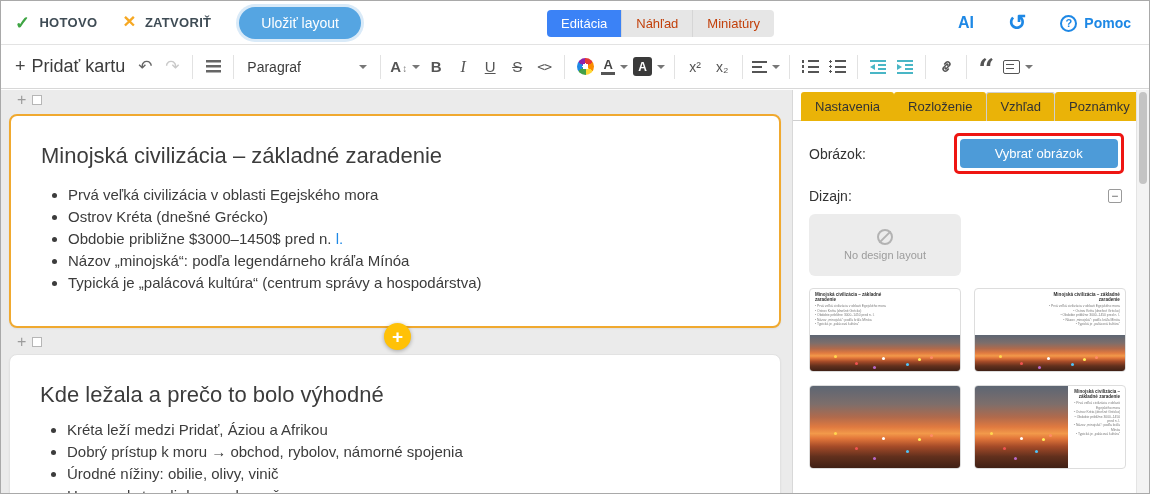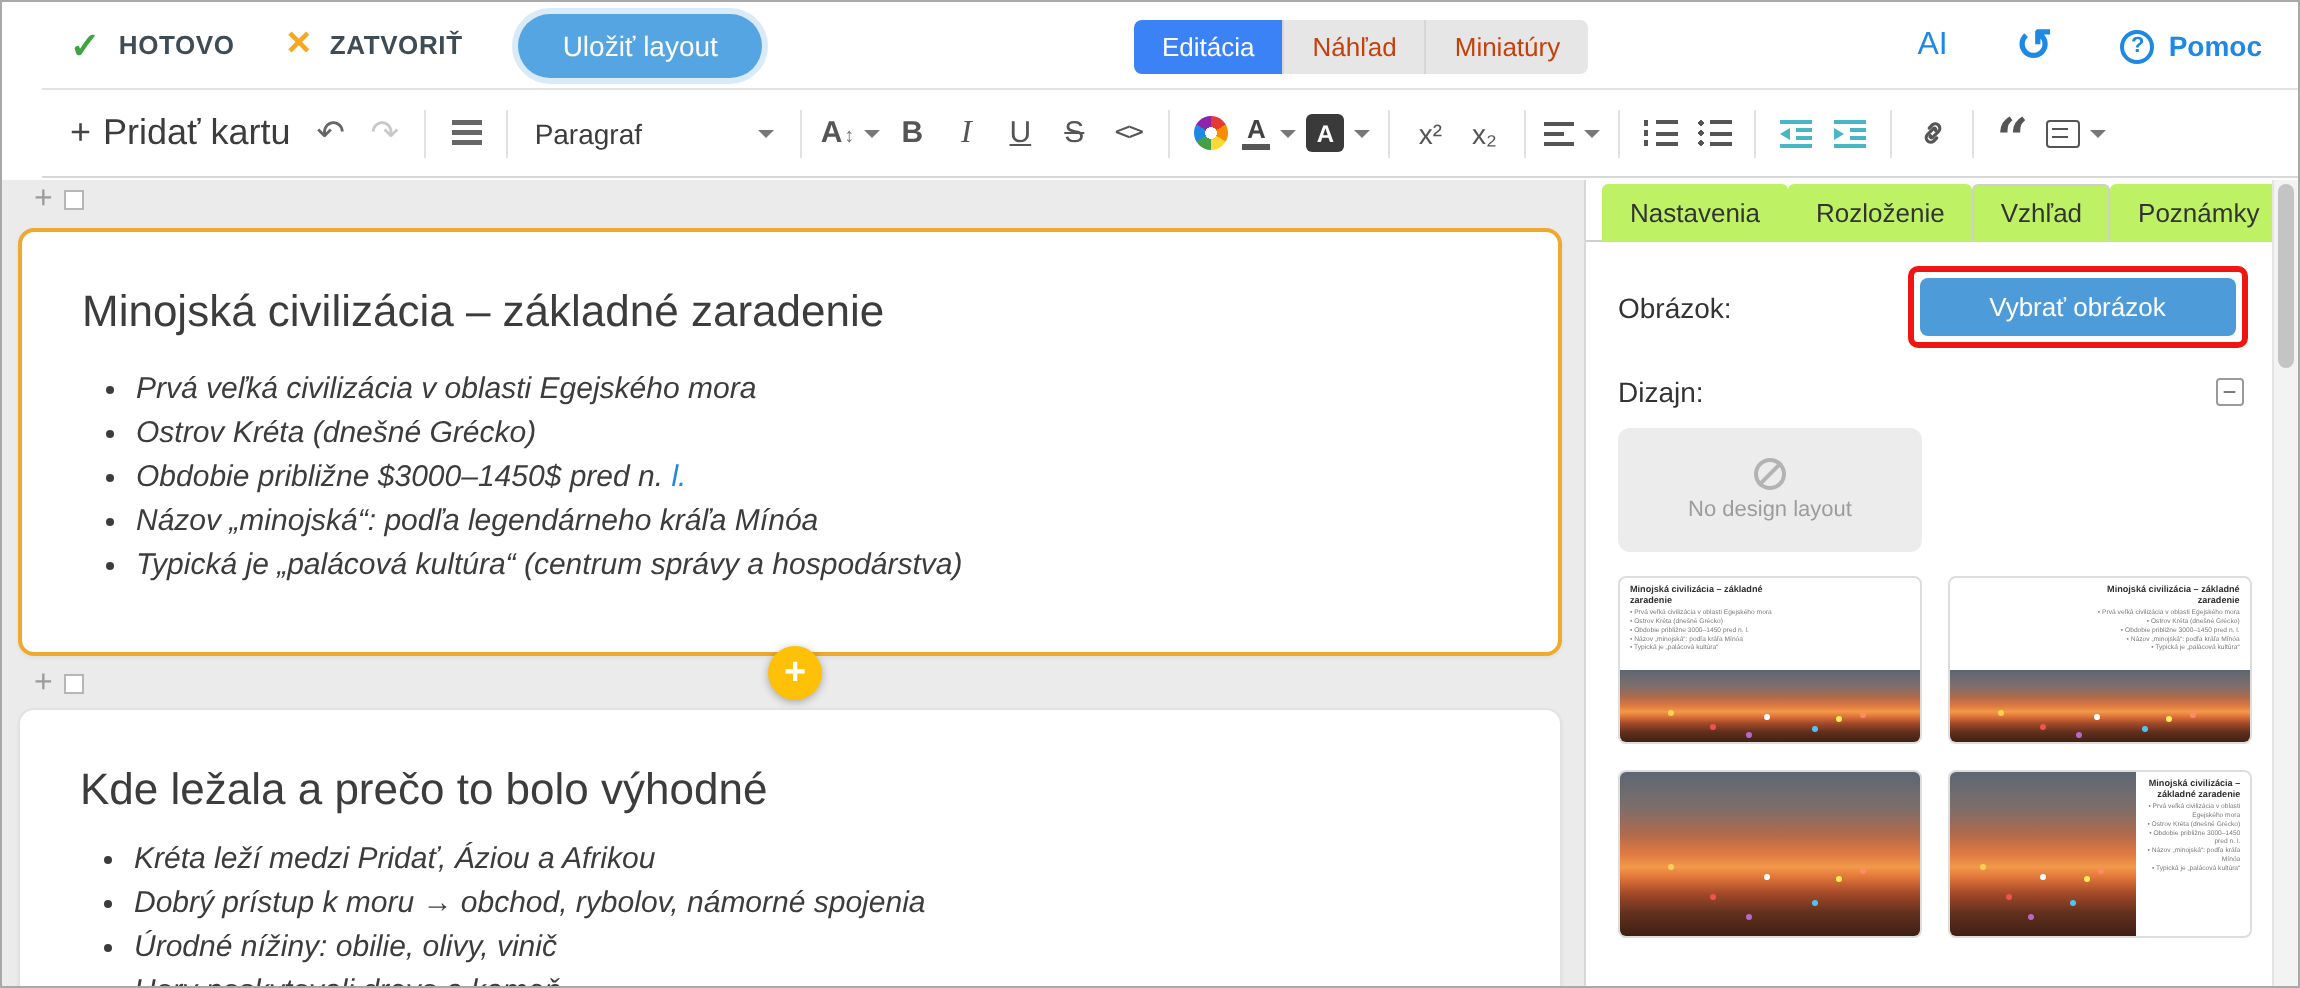--- a/index.html
+++ b/index.html
@@ -1,30 +1,30 @@
 <!DOCTYPE html>
 <html><head>
 <meta charset="utf-8">
 <style>
   * { box-sizing: border-box; }
   body { margin: 0; background: #fff; font-family: "Liberation Sans", sans-serif; }
-  .app { position: relative; width: 1150px; height: 494px; border: 1px solid #a9a9a9; background: #fff; overflow: hidden; padding-left: 20px; }
+  .app { position: relative; width: 1150px; height: 494px; border: 1px solid #a9a9a9; background: #fff; overflow: hidden; }
 
   
   .topbar { position: relative; height: 44px; background: #fff; border-bottom: 1px solid #e3e3e3; display: flex; align-items: center; padding: 0 14px; }
   .tb-action { display: flex; align-items: center; gap: 9px; font-size: 13px; font-weight: 700; color: #3f4c55; letter-spacing: .3px; margin-right: 26px; cursor: default; }
   .i-check::before { content: "✓"; color: #3fa544; font-size: 18px; font-weight: 700; }
   .i-x::before { content: "×"; color: #f6a823; font-size: 21px; font-weight: 700; line-height: 14px; }
   .save-btn { background: #55a5e2; color: #fff; font-size: 14px; font-family: inherit; border: none; border-radius: 16px; padding: 8px 22px; box-shadow: 0 0 0 3px #d9eaf8; margin-left: 2px; cursor: pointer; }
   .seg { position: absolute; left: 546px; top: 9px; display: flex; height: 27px; border-radius: 4px; overflow: hidden; }
   .seg-tab { font-size: 13px; display: flex; align-items: center; padding: 0 14px; background: #e6e6e6; color: #c2410c; border-right: 1px solid #d6d6d6; cursor: pointer; }
   .seg-tab:last-child { border-right: none; }
   .seg-tab.active { background: #3b82f6; color: #fff; }
   .top-right { position: absolute; right: 18px; top: 0; height: 44px; display: flex; align-items: center; gap: 34px; }
-  .ai-label { color: #1e88e5; font-weight: 400; font-size: 16px; }
+  .ai-label { color: #1e88e5; font-weight: 700; font-size: 16px; }
   .i-hist::before { content: "↺"; color: #1e88e5; font-size: 22px; font-weight: 700; }
   .help { display: flex; align-items: center; gap: 7px; color: #1e88e5; font-weight: 700; font-size: 14px; cursor: pointer; }
   .help-q { width: 17px; height: 17px; border: 2px solid #1e88e5; border-radius: 50%; display: flex; align-items: center; justify-content: center; font-size: 11px; }
   .help-q::before { content: "?"; }
 
   
   .toolbar { height: 44px; background: #fff; border-bottom: 1px solid #d8d8d8; display: flex; align-items: center; padding: 0 10px; gap: 5px; }
   .tbi { display: flex; align-items: center; justify-content: center; min-width: 22px; height: 28px; color: #555; font-size: 15px; cursor: pointer; }
   .tb-label-btn { display: flex; align-items: center; gap: 6px; font-size: 18px; color: #3c3c3c; padding: 0 4px; height: 28px; cursor: pointer; }
   .sep { width: 1px; height: 24px; background: #e2e2e2; margin: 0 4px; }
@@ -79,30 +79,30 @@
   .canvas { position: relative; width: 791px; background: #ebebeb; overflow: hidden; flex: none; }
   .mini { position: absolute; display: flex; align-items: center; gap: 6px; }
   .mini.m1 { left: 16px; top: 4px; }
   .mini.m2 { left: 16px; top: 246px; }
   .mplus { color: #9b9b9b; font-size: 16px; line-height: 12px; cursor: pointer; }
   .mplus::before { content: "+"; }
   .mbox { width: 10px; height: 10px; border: 1px solid #b6b6b6; background: #fff; cursor: pointer; }
   .card { position: absolute; left: 8px; width: 772px; background: #fff; border: 1px solid #e2e2e2; border-radius: 8px; padding: 26px 30px 16px; box-shadow: 0 1px 2px rgba(0,0,0,.05); overflow: hidden; }
   .card.selected { border: 2px solid #f0a92f; }
   .card-title { font-size: 22px; color: #3c3c3c; line-height: 28px; font-weight: 400; }
-  .card ul { margin: 14px 0 0; padding-left: 27px; font-style: italic; }
+  .card ul { margin: 14px 0 0; padding-left: 27px; }
   .card li { font-size: 15px; line-height: 22px; color: #3c3c3c; }
   .blue { color: #1e88e5; }
   .add-fab { position: absolute; left: 383px; top: 233px; width: 27px; height: 27px; border-radius: 50%; background: #ffc107; color: #fff; display: flex; align-items: center; justify-content: center; box-shadow: 0 1px 4px rgba(0,0,0,.3); cursor: pointer; }
   .add-fab::before { content: "+"; font-size: 19px; font-weight: 700; line-height: 1; }
 
   
   .panel { flex: 1; position: relative; background: #fff; border-left: 1px solid #d8d8d8; padding-right: 13px; }
   .ptabs { display: flex; align-items: flex-end; height: 31px; padding: 5px 0 0 8px; border-bottom: 1px solid #cfcfcf; }
-  .ptab { font-size: 13px; color: #333; padding: 6px 13px 7px; border: 1px solid rgba(0,0,0,0); border-bottom: none; border-radius: 3px 3px 0 0; margin-bottom: -1px; cursor: pointer; background: #bef264; }
+  .ptab { font-size: 13px; color: #333; padding: 6px 13px 7px; border: 1px solid rgba(0,0,0,0); border-bottom: none; border-radius: 3px 3px 0 0; margin-bottom: -1px; cursor: pointer; background: #eab308; }
   .ptab.active { border-color: #cfcfcf; }
   .pbody { padding: 12px 6px 0 16px; }
   .prow { display: flex; align-items: center; justify-content: space-between; gap: 32px; }
   .plabel { font-size: 14px; color: #333; }
   .red-box { border: 3px solid #ee1512; border-radius: 5px; padding: 3px; margin-right: 14px; }
   .select-img-btn { display: block; background: #4d9bd8; color: #fff; font-size: 13px; font-family: inherit; border: none; border-radius: 4px; padding: 7px 0; width: 158px; text-align: center; cursor: pointer; }
   .design-row { margin: 14px 2px 10px 0; padding-right: 14px; }
   .collapse-box { width: 14px; height: 14px; border: 1px solid #9a9a9a; border-radius: 2px; display: flex; align-items: center; justify-content: center; font-size: 12px; color: #666; line-height: 1; cursor: pointer; }
   .collapse-box::before { content: "−"; }
   .nodesign { width: 152px; height: 62px; background: #ececec; border-radius: 6px; display: flex; flex-direction: column; align-items: center; justify-content: center; gap: 4px; margin-bottom: 12px; cursor: pointer; }

